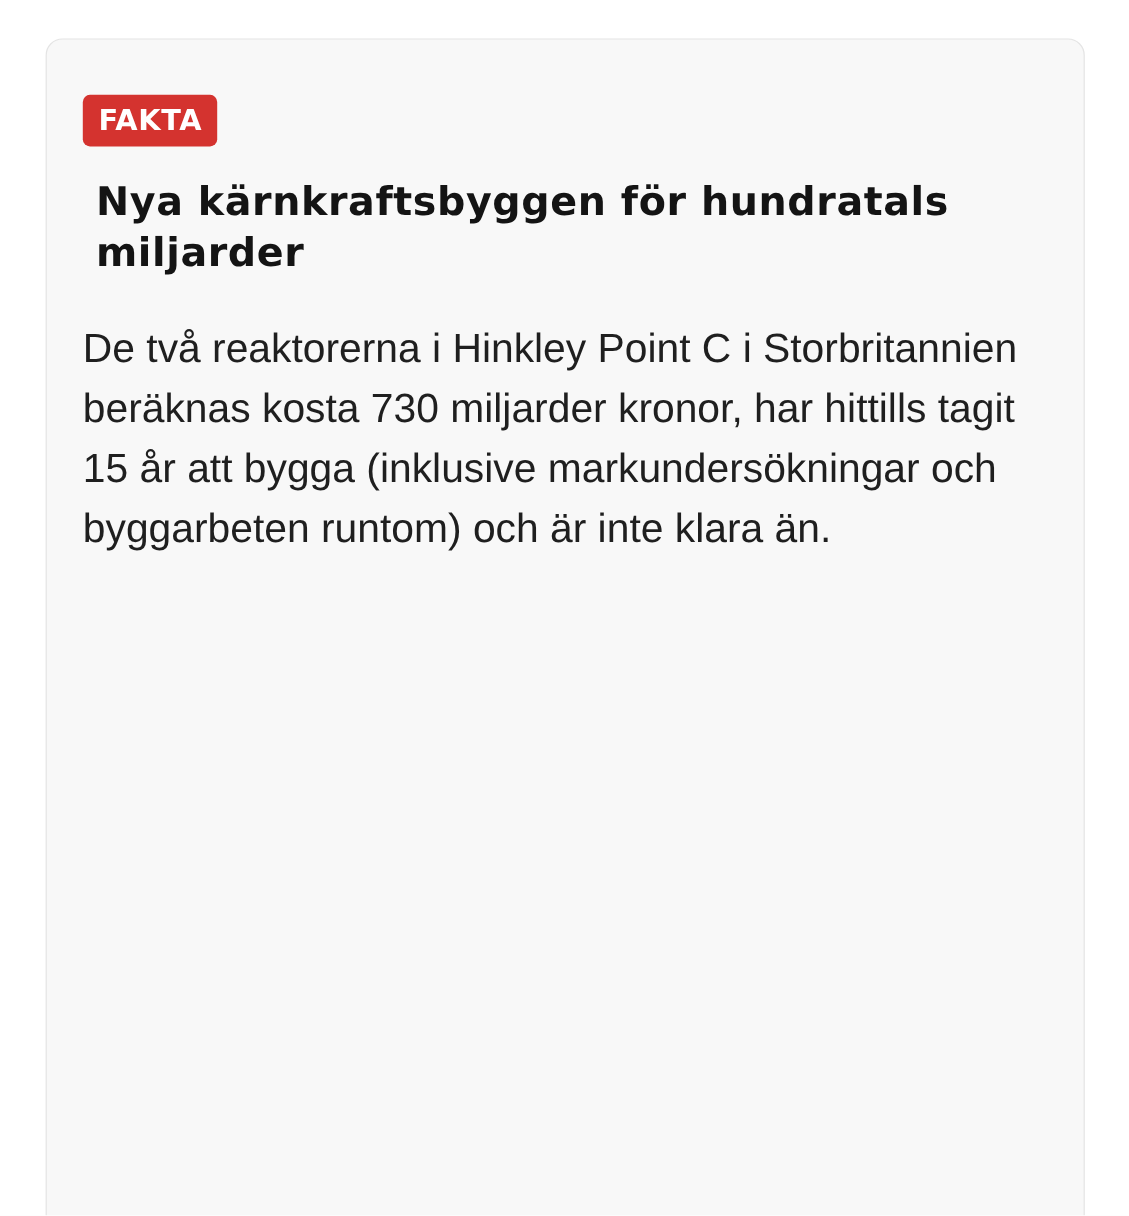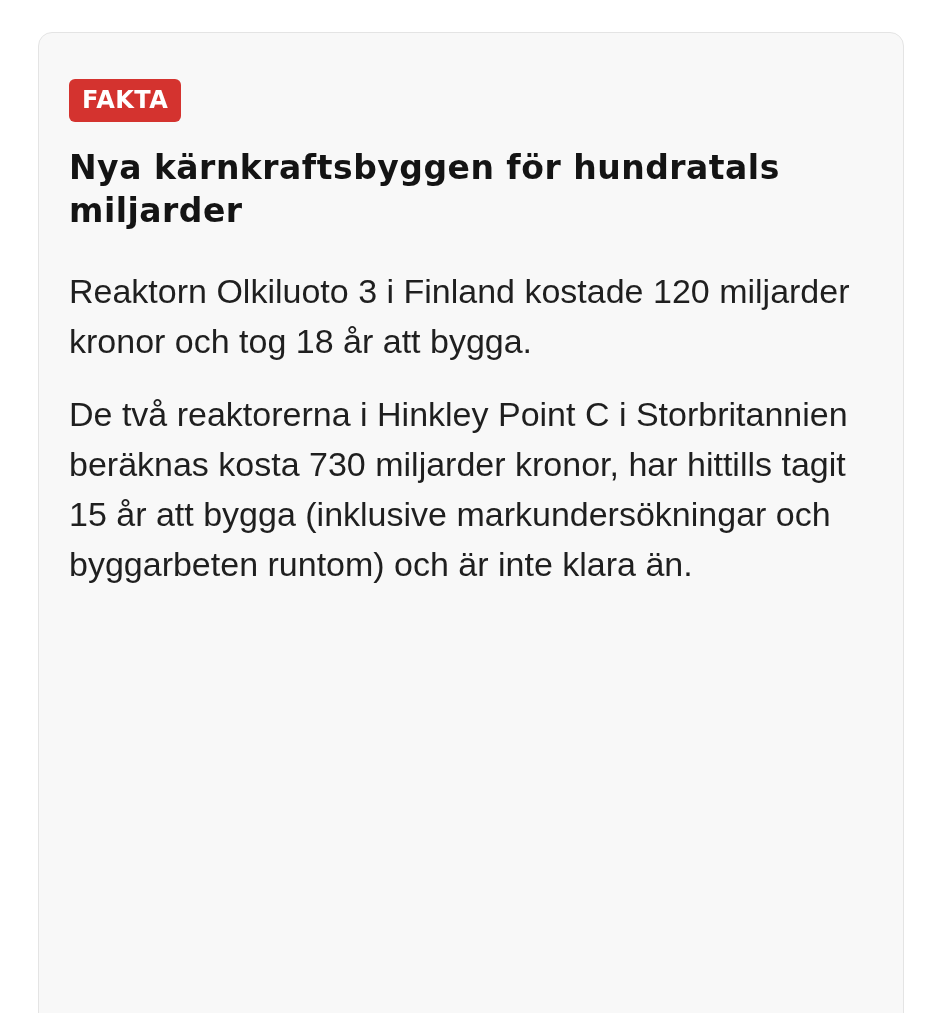--- a/index.html
+++ b/index.html
@@ -42,38 +42,37 @@
     padding: 8px 13px;
     border-radius: 6px;
   }
   .factbox-title {
     font-family: "DejaVu Sans", sans-serif;
     font-weight: bold;
     font-size: 33px;
     line-height: 43px;
     letter-spacing: 0.5px;
     color: #141414;
-    margin: 24px 0 34px 0;
+    margin: 24px 0 34px 11px;
   }
   .factbox-body p {
     font-family: "Liberation Sans", sans-serif;
     font-size: 34px;
     line-height: 50px;
     color: #1f1f1f;
     margin: 0 0 23px 0;
   }
   .factbox-body p:last-child { margin-bottom: 0; }
 </style>
 </head>
 <body>
 
 <div class="page">
   <section class="factbox">
     <span class="badge">FAKTA</span>
 
     <h2 class="factbox-title">Nya kärnkraftsbyggen för hundratals miljarder</h2>
 
     <div class="factbox-body">
-      <p>Reaktorn Olkiluoto 3 i Finland kostade 120 miljarder kronor och tog 18 år att bygga.</p>
       <p>De två reaktorerna i Hinkley Point C i Storbritannien beräknas kosta 730 miljarder kronor, har hittills tagit 15 år att bygga (inklusive markundersökningar och byggarbeten runtom) och är inte klara än.</p>
     </div>
   </section>
 </div>
 
 </body></html>

